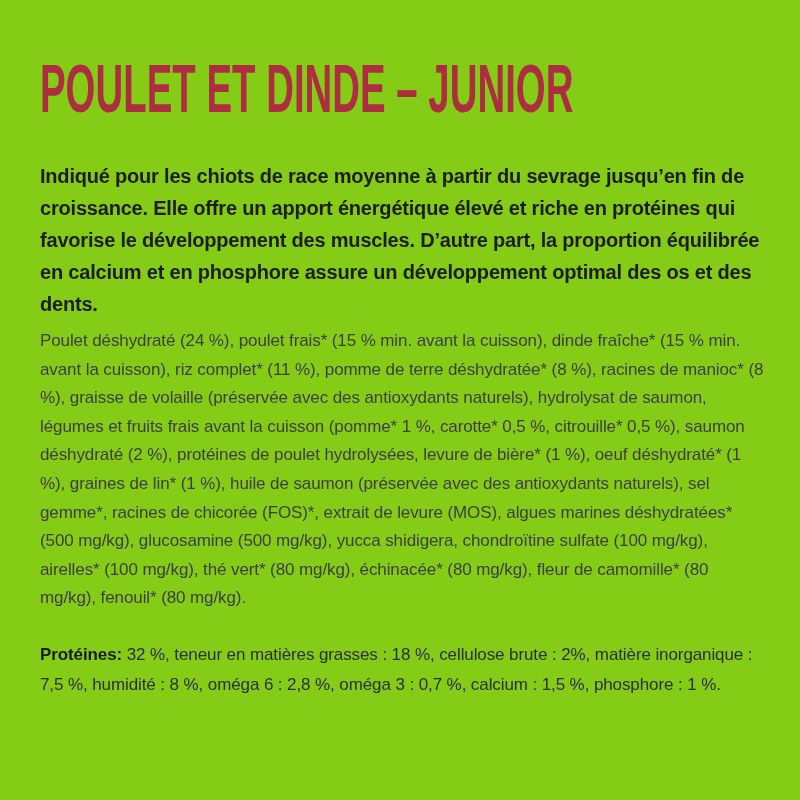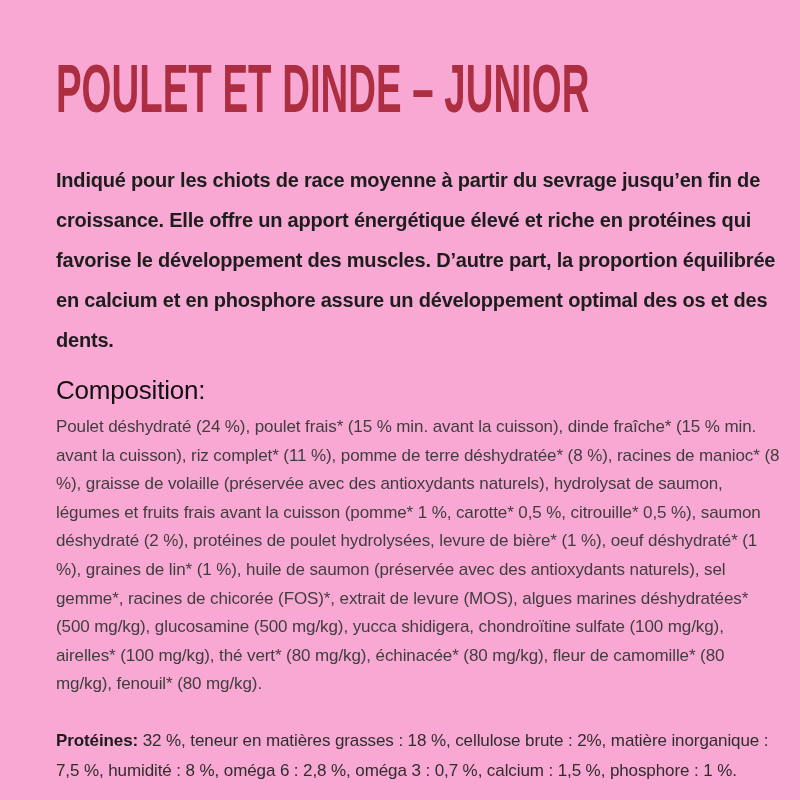--- a/index.html
+++ b/index.html
@@ -4,43 +4,43 @@
 <style>
   html, body {
     margin: 0;
     padding: 0;
     background: #ffffff;
   }
   .page {
     position: relative;
     width: 800px;
     height: 800px;
-    background: #f9a8d4;
+    background: #84cc16;
     box-sizing: border-box;
-    padding: 0 56px;
+    padding: 0 40px;
     overflow: hidden;
     font-family: "Liberation Sans", sans-serif;
   }
   .title {
     margin: 58px 0 0 0;
     font-family: "Liberation Sans", sans-serif;
     font-weight: 700;
     font-size: 64px;
     line-height: 66px;
     letter-spacing: 0px;
     color: #AD2E40;
     white-space: nowrap;
     transform: scale(0.60, 1.08);
     transform-origin: left bottom;
   }
   .intro {
     margin: 36px 0 0 0;
     width: 722px;
     font-size: 20px;
-    line-height: 40px;
+    line-height: 32px;
     font-weight: 600;
     letter-spacing: -0.2px;
     color: #1d1d1d;
   }
   .comp-heading {
     margin: 14px 0 0 0;
     font-size: 26px;
     line-height: 32px;
     font-weight: 500;
     letter-spacing: -0.2px;
@@ -71,21 +71,20 @@
 </style>
 </head>
 <body>
 
 <div class="page">
 
   <h1 class="title">POULET ET DINDE – JUNIOR</h1>
 
   <p class="intro">Indiqué pour les chiots de race moyenne à partir du sevrage jusqu’en fin de croissance. Elle offre un apport énergétique élevé et riche en protéines qui favorise le développement des muscles. D’autre part, la proportion équilibrée en calcium et en phosphore assure un développement optimal des os et des dents.</p>
 
-  <h2 class="comp-heading">Composition:</h2>
 
   <p class="comp-text">Poulet déshydraté (24 %), poulet frais* (15 % min. avant la cuisson), dinde fraîche* (15 % min. avant la cuisson), riz complet* (11 %), pomme de terre déshydratée* (8 %), racines de manioc* (8 %), graisse de volaille (préservée avec des antioxydants naturels), hydrolysat de saumon, légumes et fruits frais avant la cuisson (pomme* 1 %, carotte* 0,5 %, citrouille* 0,5 %), saumon déshydraté (2 %), protéines de poulet hydrolysées, levure de bière* (1 %), oeuf déshydraté* (1 %), graines de lin* (1 %), huile de saumon (préservée avec des antioxydants naturels), sel gemme*, racines de chicorée (FOS)*, extrait de levure (MOS), algues marines déshydratées* (500 mg/kg), glucosamine (500 mg/kg), yucca shidigera, chondroïtine sulfate (100 mg/kg), airelles* (100 mg/kg), thé vert* (80 mg/kg), échinacée* (80 mg/kg), fleur de camomille* (80 mg/kg), fenouil* (80 mg/kg).</p>
 
   <p class="analysis">
     <span class="label">Protéines:</span>
     <span>32 %, teneur en matières grasses : 18 %, cellulose brute : 2%, matière inorganique : 7,5 %, humidité : 8 %, oméga 6 : 2,8 %, oméga 3 : 0,7 %, calcium : 1,5 %, phosphore : 1 %.</span>
   </p>
 
 </div>
 

